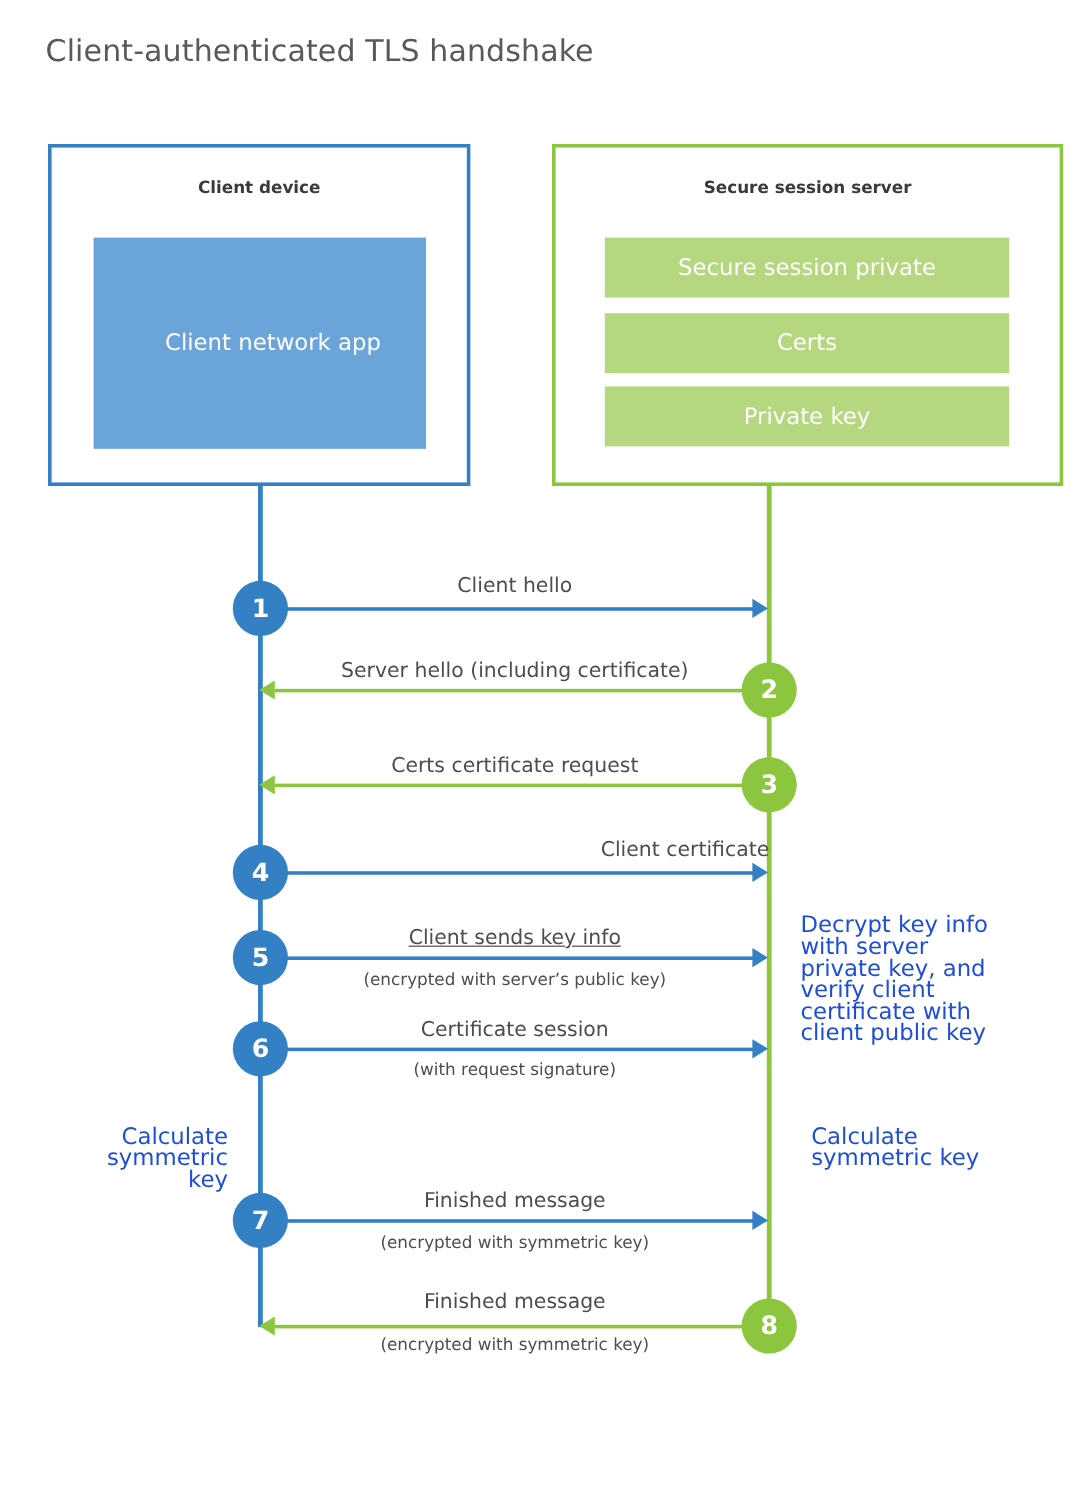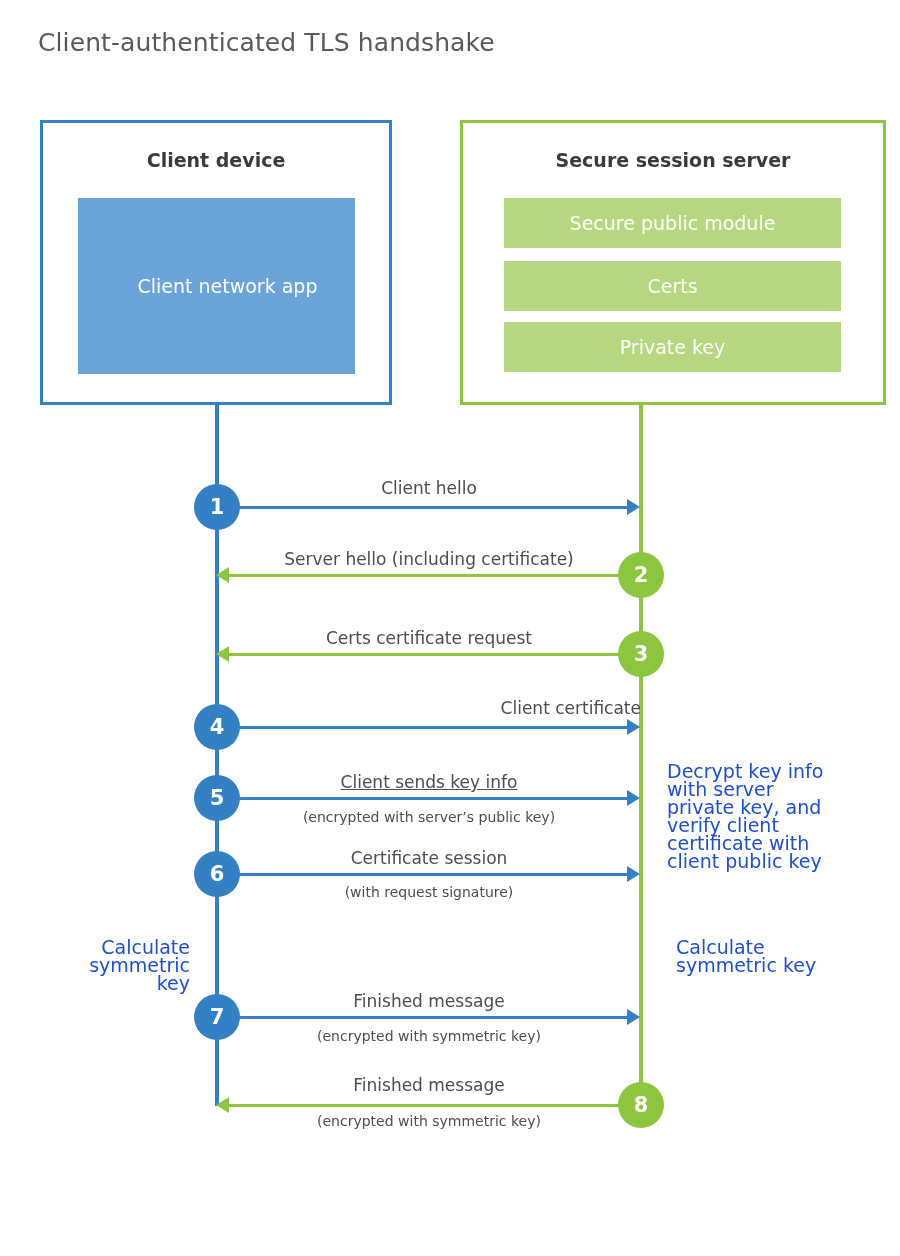--- a/index.html
+++ b/index.html
@@ -17,21 +17,21 @@
     letter-spacing:.1px;white-space:nowrap;
   }
 
   
   .actorbox{position:absolute;background:#ffffff;box-sizing:border-box;}
   .actorbox.client{left:40px;top:120px;width:352px;height:285px;border:3px solid #3380c4;}
   .actorbox.server{left:429px;top:120px;width:426px;height:285px;border:3px solid #8cc63e;margin-left:31px;}
 
   .actorhead{
     position:absolute;left:0;right:0;top:26px;text-align:center;
-    font-size:19px;font-weight:700;color:#3a3a3c;
+    font-size:14px;font-weight:700;color:#3a3a3c;
   }
 
   .clientapp{
     position:absolute;left:35px;top:75px;width:277px;height:176px;
     background:#6ba4d8;
     display:flex;align-items:center;justify-content:center;
     color:#ffffff;font-size:19px;line-height:26px;text-align:center;
     box-sizing:border-box;
     padding-left:22px;
   }
@@ -93,21 +93,21 @@
 
   <div class="title">Client-authenticated TLS handshake</div>
 
   <div class="actorbox client">
     <div class="actorhead">Client device</div>
     <div class="clientapp">Client network app</div>
   </div>
 
   <div class="actorbox server">
     <div class="actorhead">Secure session server</div>
-    <div class="srvbar b0">Secure public module</div>
+    <div class="srvbar b0">Secure session private</div>
     <div class="srvbar b1">Certs</div>
     <div class="srvbar b2">Private key</div>
   </div>
 
   <div class="lifeline client"></div>
   <div class="lifeline server"></div>
 
   <div class="msglabel" style="left:217px;top:478px;width:424px;">Client hello</div>
   <div class="msgline blue" style="left:217px;top:506px;width:412px;"></div>
   <div class="arrowhead right blue" style="left:627px;top:499px;"></div>

